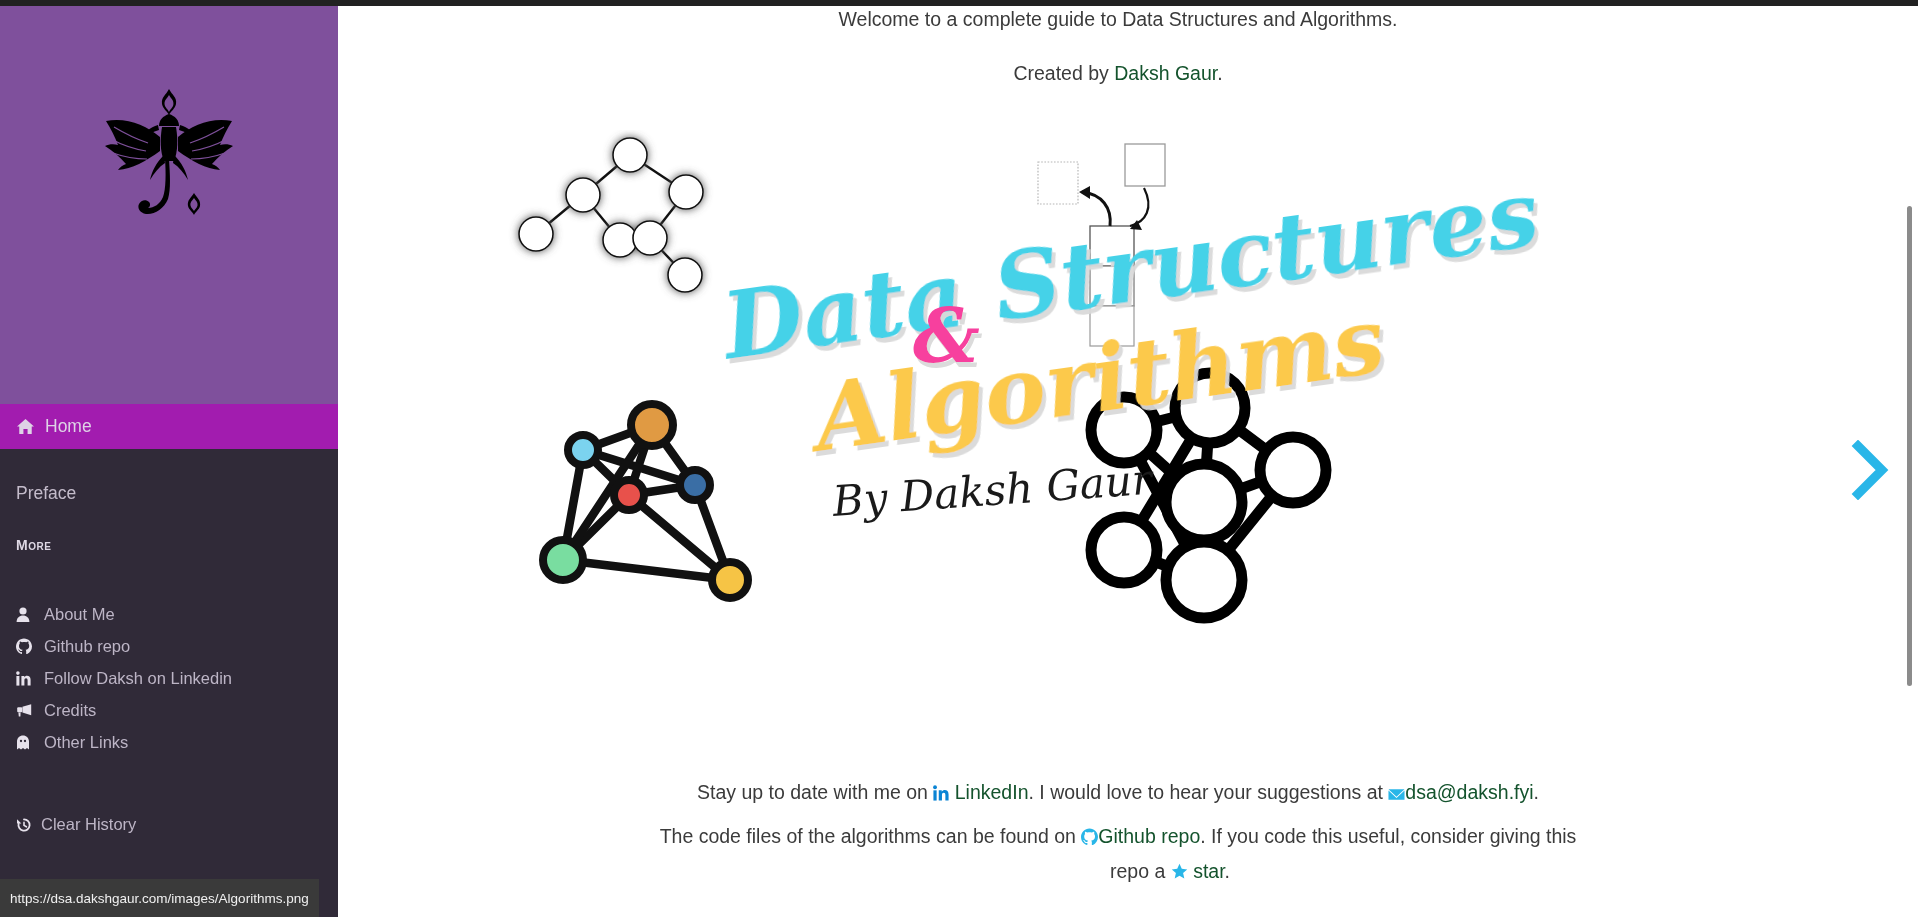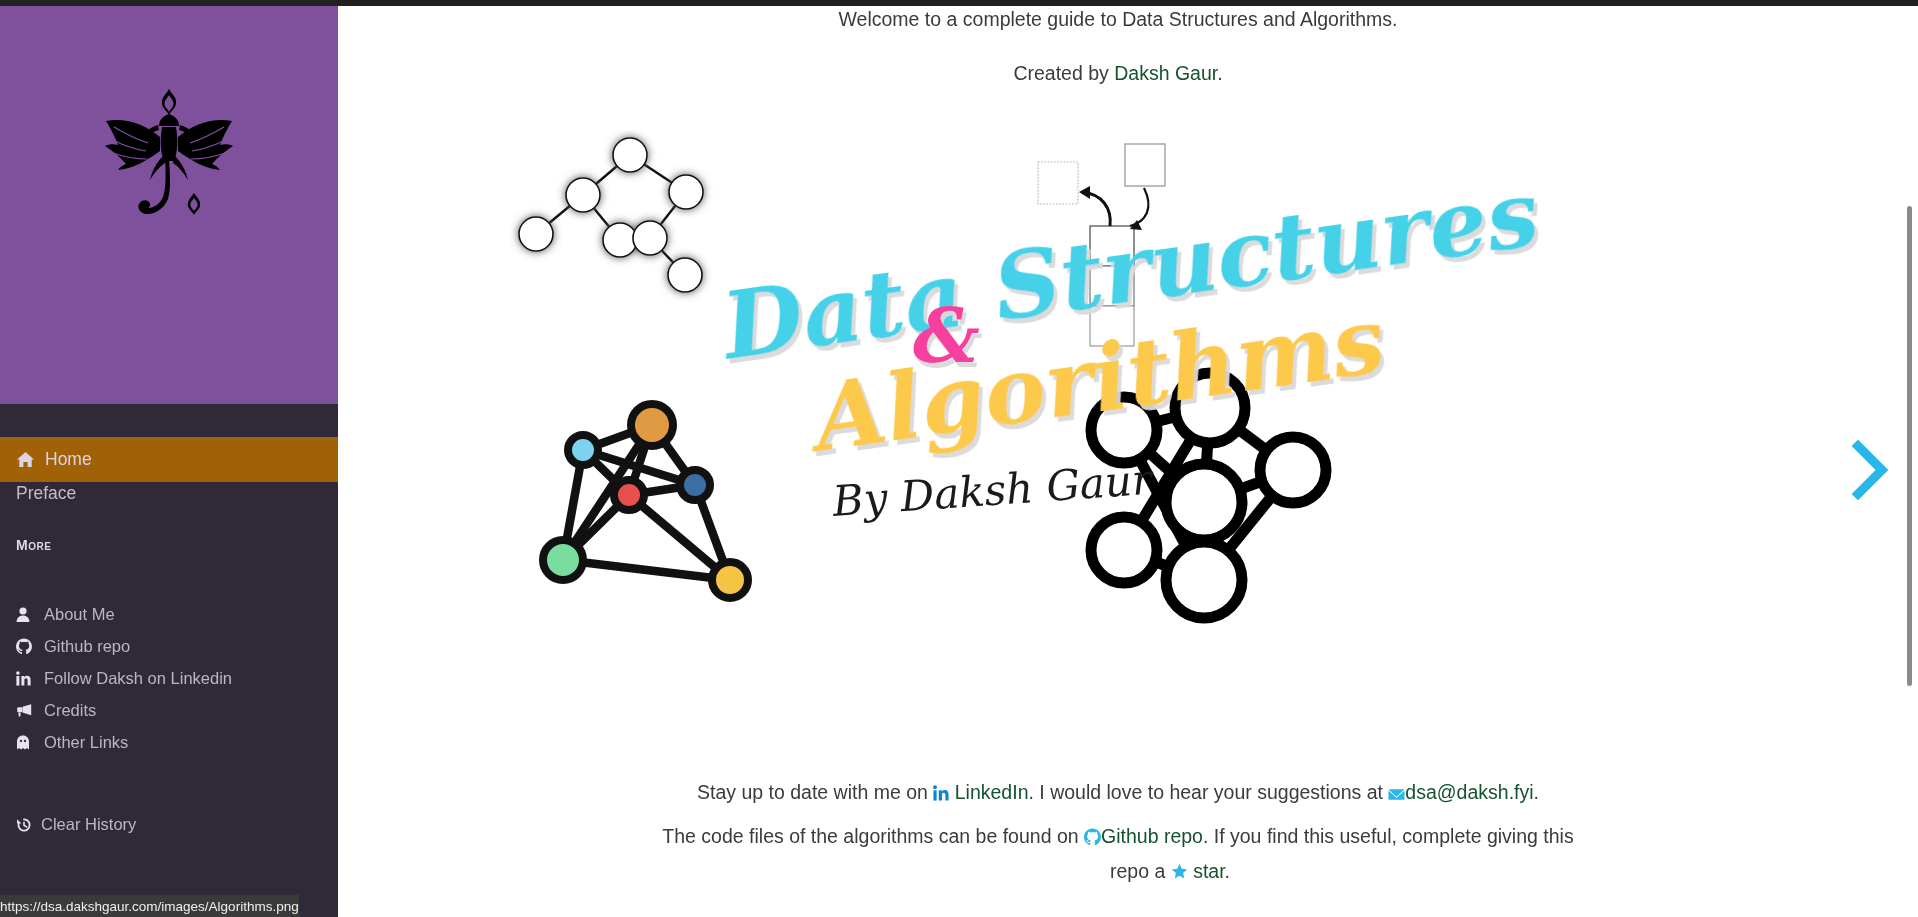--- a/index.html
+++ b/index.html
@@ -76,27 +76,26 @@
     font-weight: bold;
     line-height: 1;
     cursor: pointer;
     padding-left: 6px;
   }
 
   .nav-active {
     position: absolute;
     left: 0; top: 404px;
     width: 338px; height: 45px;
-    background: #a16207;
+    background: #a21caf;
     display: flex;
     align-items: center;
     padding-left: 16px;
     color: #ded3e6;
     font-size: 17.5px;
-    margin-top: 33px;
   }
   .nav-active .ico { margin-right: 10px; display: flex; align-items: center; }
 
   .nav-plain {
     position: absolute;
     left: 16px; top: 483px;
     color: #c4bccb;
     font-size: 17.5px;
   }
 
@@ -199,28 +198,28 @@
     background: #8b8b8b;
     border-radius: 3px;
     z-index: 31;
     cursor: pointer;
   }
 
   
   .status-bar {
     position: absolute;
     left: 0; bottom: 0;
-    height: 22px;
+    height: 38px;
     background: #3a3a3a;
     color: #f0f0f0;
     font-size: 13.5px;
     font-family: "Liberation Sans", sans-serif;
     display: flex;
     align-items: center;
-    padding: 0 0;
+    padding: 0 10px;
     z-index: 50;
     white-space: nowrap;
   }
 </style>
 </head>
 <body>
 
 <div id="page">
 
   <div class="top-strip"></div>
@@ -500,21 +499,21 @@
       <span>The code files of the algorithms can be found on </span><span class="inline-ico">
         <svg width="17" height="17" viewBox="0 0 16 16">
           <path fill="#29b6e8" d="M8 0.4C3.6 0.4 0 4 0 8.4c0 3.5 2.3 6.5 5.5 7.6c0.4 0.1 0.5-0.2 0.5-0.4
             c0-0.2 0-0.8 0-1.5c-2.2 0.5-2.7-1-2.7-1c-0.4-0.9-0.9-1.2-0.9-1.2c-0.7-0.5 0.1-0.5 0.1-0.5
             c0.8 0.1 1.2 0.8 1.2 0.8c0.7 1.2 1.9 0.9 2.4 0.7c0.1-0.5 0.3-0.9 0.5-1.1c-1.8-0.2-3.6-0.9-3.6-4
             c0-0.9 0.3-1.6 0.8-2.2C3.7 5.4 3.4 4.6 3.9 3.5c0 0 0.7-0.2 2.2 0.8c0.6-0.2 1.3-0.3 2-0.3
             c0.7 0 1.4 0.1 2 0.3c1.5-1 2.2-0.8 2.2-0.8c0.4 1.1 0.2 1.9 0.1 2.1c0.5 0.6 0.8 1.3 0.8 2.2
             c0 3.1-1.9 3.8-3.6 4c0.3 0.3 0.6 0.8 0.6 1.6c0 1.2 0 2.1 0 2.4c0 0.2 0.1 0.5 0.6 0.4
             C13.7 14.9 16 11.9 16 8.4C16 4 12.4 0.4 8 0.4z"></path>
         </svg>
-      </span><a class="lnk" href="#">Github repo</a><span>. If you find this useful, complete giving this</span>
+      </span><a class="lnk" href="#">Github repo</a><span>. If you code this useful, consider giving this</span>
     </p>
 
     <p class="para line-code2">
       <span>repo a </span><span class="inline-ico">
         <svg width="17" height="17" viewBox="0 0 18 18">
           <path d="M9 0.8 L11.4 6.2 L17.2 6.8 L12.8 10.7 L14.1 16.5 L9 13.5 L3.9 16.5 L5.2 10.7 L0.8 6.8 L6.6 6.2 Z" fill="#29b6e8"></path>
         </svg>
       </span> <a class="lnk" href="#">star</a><span>.</span>
     </p>
 

